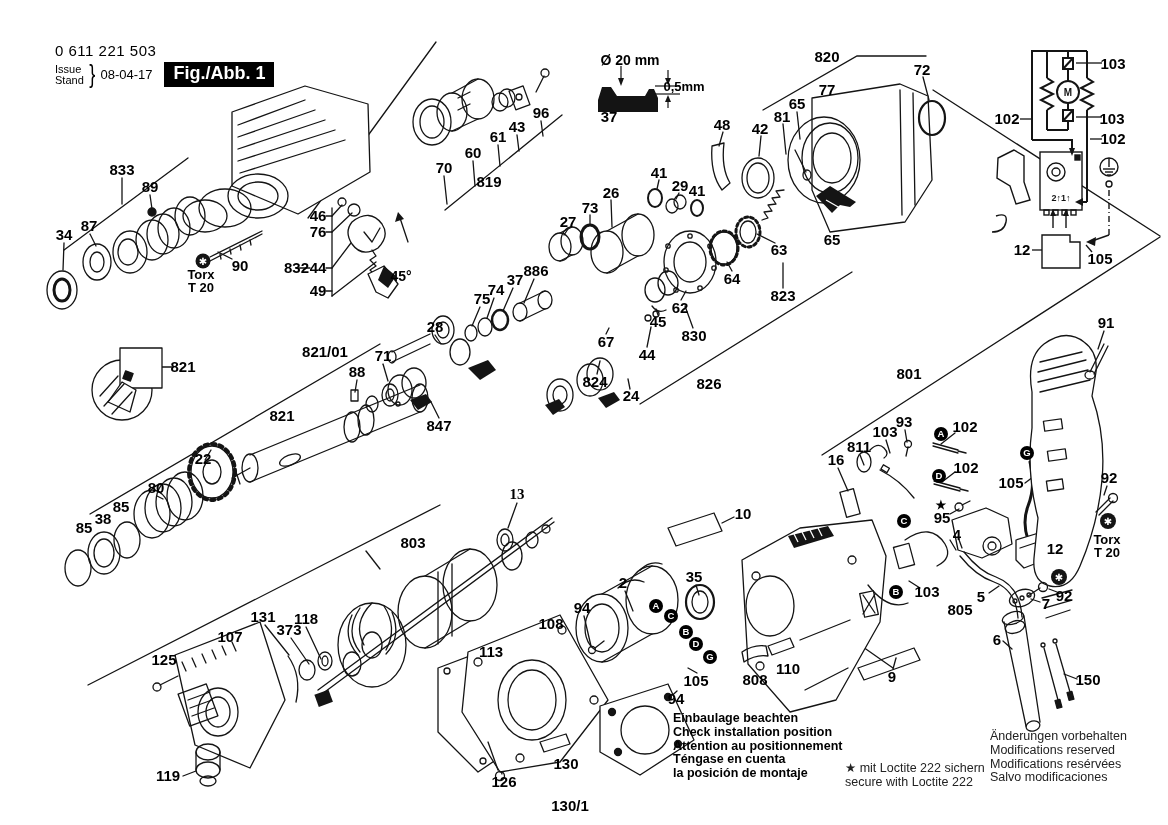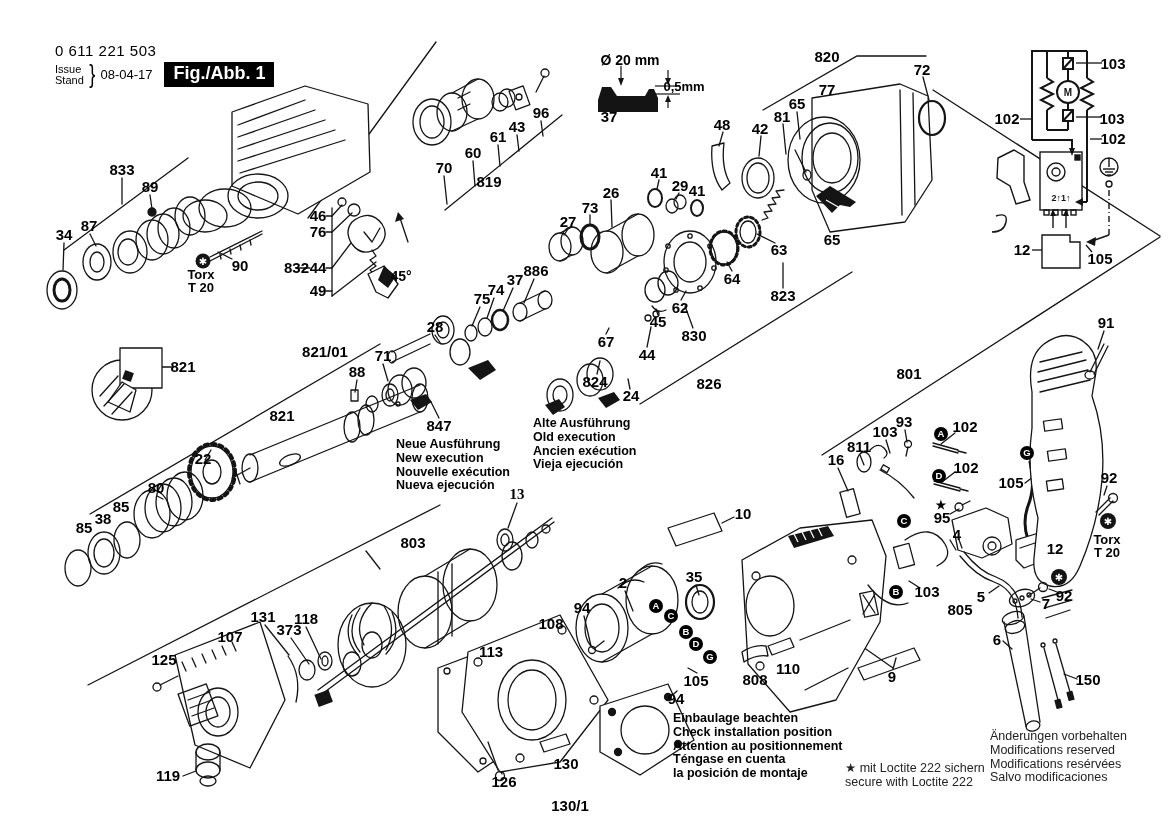--- a/index.html
+++ b/index.html
@@ -568,28 +568,20 @@
     <div class="is">
       <div>Issue</div>
           <div>Stand</div>
     </div>
     <span class="brace">}</span>
     <span class="date">08-04-17</span>
     <span class="figbox">Fig./Abb. 1</span>
   </div>
 </div>
 
-<div class="note bold" style="left:396px;top:438px">Neue Ausführung
-New execution
-Nouvelle exécution
-Nueva ejecución</div>
-<div class="note bold" style="left:533px;top:417px">Alte Ausführung
-Old execution
-Ancien exécution
-Vieja ejecución</div>
 <div class="note bold" style="left:673px;top:712px">Einbaulage beachten
 Check installation position
 Attention au positionnement
 Téngase en cuenta
 la posición de montaje</div>
 <div class="note dim" style="left:845px;top:762px">★ mit Loctite 222 sichern
 secure with Loctite 222</div>
 <div class="note dim" style="left:990px;top:730px">Änderungen vorbehalten
 Modifications reserved
 Modifications resérvées

